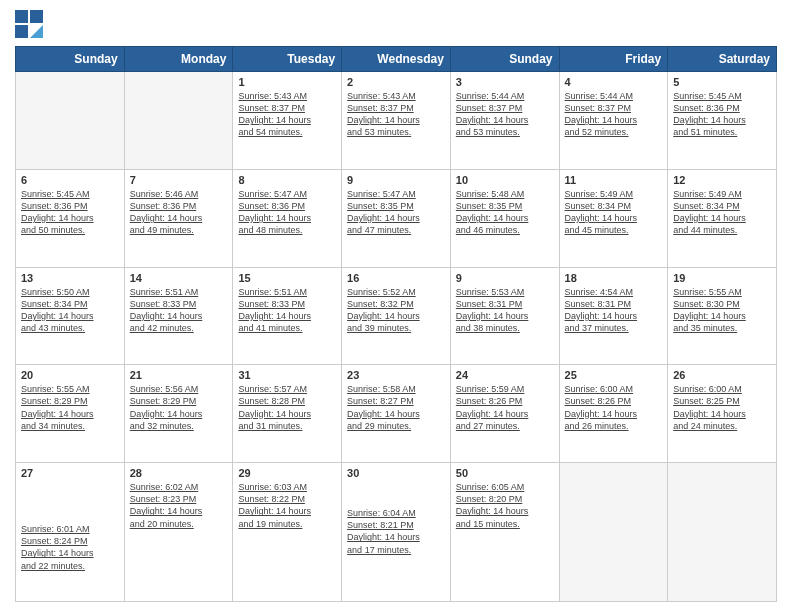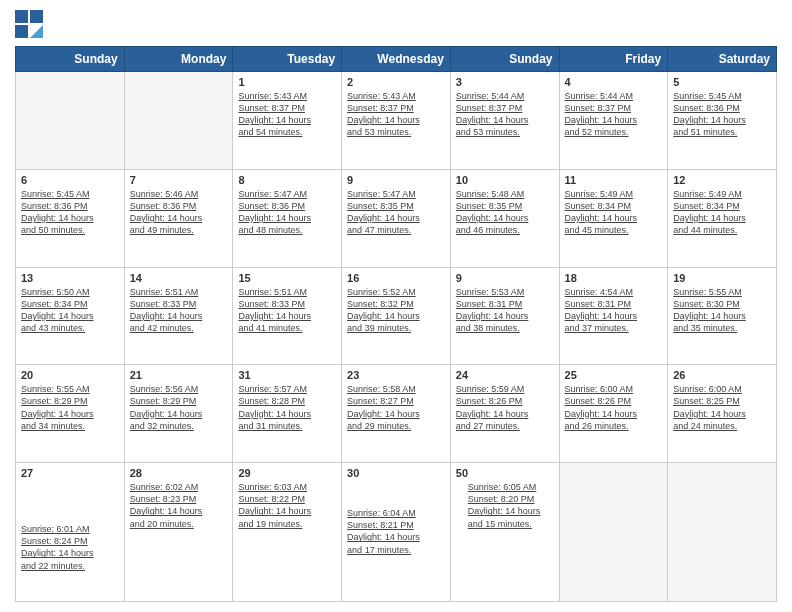--- a/index.html
+++ b/index.html
@@ -353,21 +353,21 @@
           </td>
           <td>
             <div class="day-number">30</div>
             <div class="day-info" style="white-space: pre-line; margin-top: 28px;">Sunrise: 6:04 AM
 Sunset: 8:21 PM
 Daylight: 14 hours
 and 17 minutes.</div>
           </td>
           <td>
             <div class="day-number">50</div>
-            <div class="day-info" style="white-space: pre-line; margin-left: 12px;">Sunrise: 6:05 AM
+            <div class="day-info" style="white-space: pre-line;">Sunrise: 6:05 AM
 Sunset: 8:20 PM
 Daylight: 14 hours
 and 15 minutes.</div>
           </td>
           <td class="empty"></td>
           <td class="empty"></td>
         </tr>
       </tbody>
   </table>
 </div>

